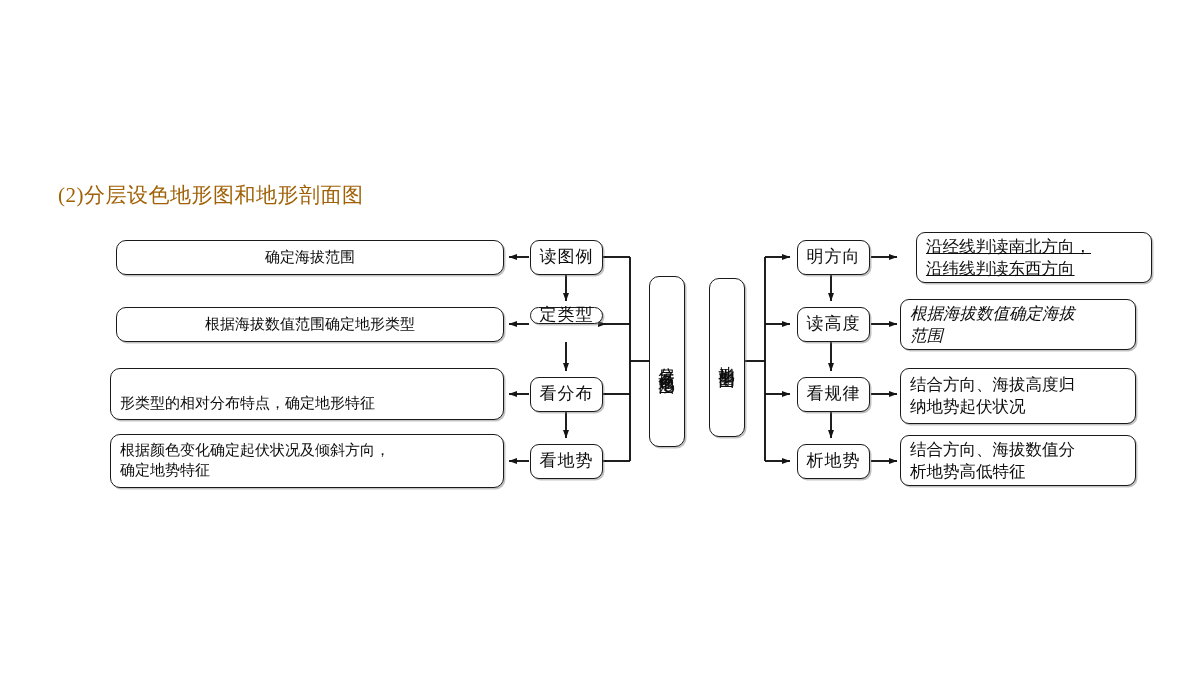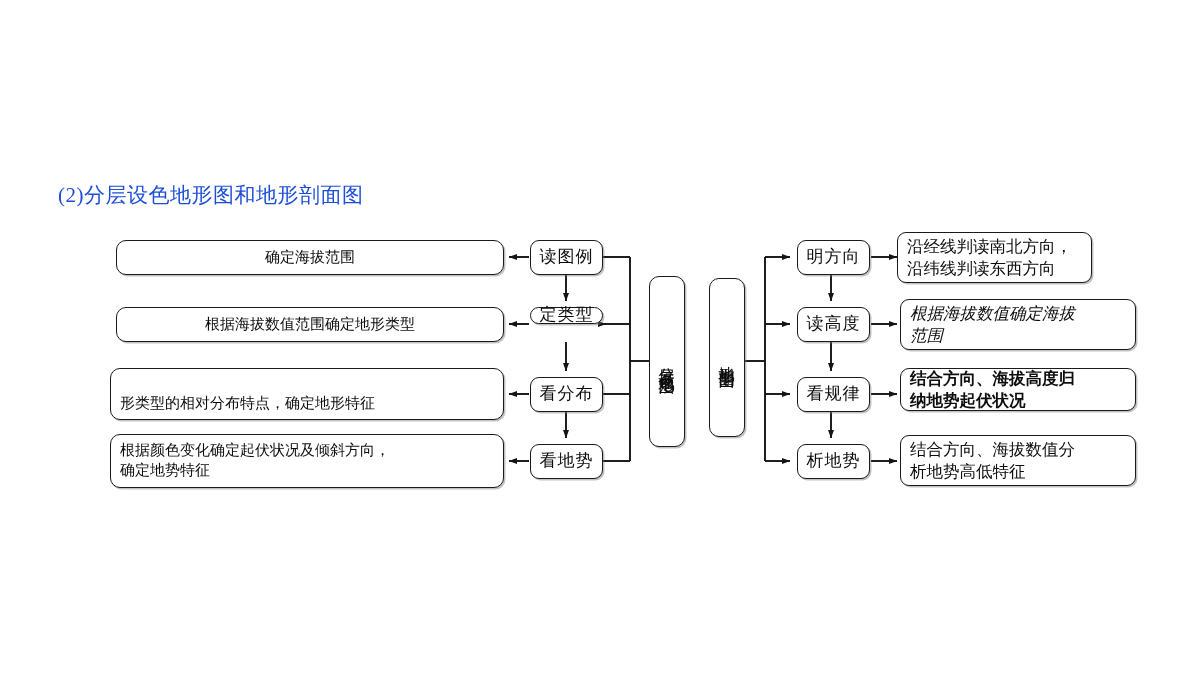--- a/index.html
+++ b/index.html
@@ -21,21 +21,21 @@
     width: 1200px;
     height: 675px;
   }
   .page-title {
     position: absolute;
     left: 58px;
     top: 181px;
     font-size: 21px;
     font-family: "Liberation Serif", "DejaVu Serif", serif;
     letter-spacing: 0.5px;
-    color: #1d4ed8;
+    color: #a16207;
     white-space: nowrap;
   }
   .node {
     position: absolute;
     box-sizing: border-box;
     border: 1.5px solid #1a1a1a;
     border-radius: 9px;
     background: #ffffff;
     box-shadow: 1.5px 1.5px 0 rgba(120,120,120,0.45);
     display: flex;
@@ -167,33 +167,33 @@
 <div class="node box-step center" style="left:797px; top:307px; width:73px; height:35px;">
   <span class="txt">读高度</span>
 </div>
 <div class="node box-step center" style="left:797px; top:377px; width:73px; height:35px;">
   <span class="txt">看规律</span>
 </div>
 <div class="node box-step center" style="left:797px; top:444px; width:73px; height:35px;">
   <span class="txt">析地势</span>
 </div>
 
-<div class="node box-right lead" style="left:897px; top:232px; width:195px; height:51px;">
+<div class="node box-right lead" style="left:916px; top:232px; width:236px; height:51px;text-decoration:underline;">
   <span class="txt">
     <span>沿经线判读南北方向，</span><br>
     <span>沿纬线判读东西方向</span>
   </span>
 </div>
 <div class="node box-right lead" style="left:900px; top:299px; width:236px; height:51px;font-style:italic;">
   <span class="txt">
     <span>根据海拔数值确定海拔</span><br>
     <span>范围</span>
   </span>
 </div>
-<div class="node box-right lead" style="left:900px; top:368px; width:236px; height:43px;font-weight:bold;">
+<div class="node box-right lead" style="left:900px; top:368px; width:236px; height:56px;">
   <span class="txt">
     <span>结合方向、海拔高度归</span><br>
     <span>纳地势起伏状况</span>
   </span>
 </div>
 <div class="node box-right lead" style="left:900px; top:435px; width:236px; height:51px;">
   <span class="txt">
     <span>结合方向、海拔数值分</span><br>
     <span>析地势高低特征</span>
   </span>

